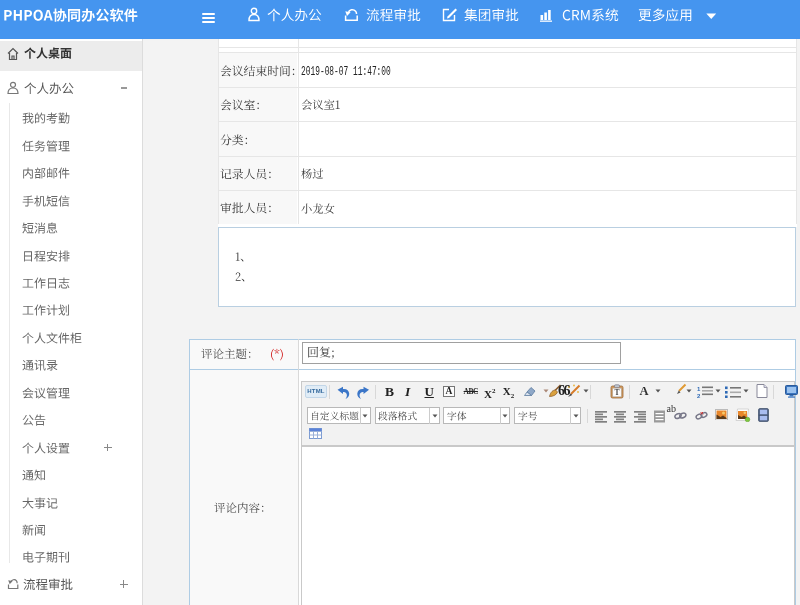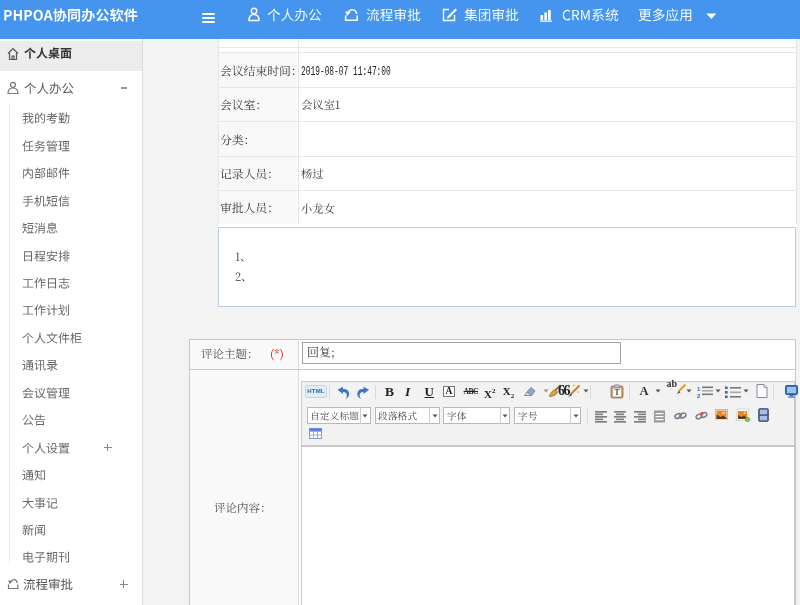--- a/index.html
+++ b/index.html
@@ -118,21 +118,21 @@
 <svg class="abs" style="left:610px;top:383.5px" width="14" height="15" viewBox="0 0 14 15">
     <rect x="1" y="2" width="12" height="12" rx="1.5" fill="#d29a5d" stroke="#9a6a3a" stroke-width="0.8"></rect>
     <rect x="4.5" y="0.8" width="5" height="2.8" rx="1" fill="#c0c8d0" stroke="#778" stroke-width="0.7"></rect>
     <rect x="2.8" y="4.2" width="8.4" height="8.6" fill="#fdfdfd" stroke="#aaa" stroke-width="0.5"></rect>
     <text x="7" y="11.2" font-size="7.5" font-weight="bold" fill="#444" text-anchor="middle" font-family="Liberation Serif">T</text>
   </svg>
 <div class="abs" style="left:639.5px;top:383.5px;font-family:'Liberation Serif',serif;font-size:12.5px;font-weight:bold;color:#333;line-height:15px">A</div>
 <svg class="abs" style="left:654.5px;top:389px" width="6" height="5" viewBox="0 0 6 5">
     <path d="M0.5 0.5 L5.5 0.5 L3 3.5 Z" fill="#555"></path>
   </svg>
-<div class="abs" style="left:666.5px;top:378px;font-family:'Liberation Serif',serif;font-size:10px;font-weight:bold;color:#333;line-height:11px">ab</div>
+<div class="abs" style="left:666.5px;top:403px;font-family:'Liberation Serif',serif;font-size:10px;font-weight:normal;color:#333;line-height:11px">ab</div>
 <svg class="abs" style="left:675px;top:383px" width="12" height="13" viewBox="0 0 12 13">
     <path d="M10.5 1.5 L4 8" stroke="#e09a33" stroke-width="2"></path>
     <path d="M3.8 7.6 L2 11 L5.5 9.5 Z" fill="#555"></path>
   </svg>
 <svg class="abs" style="left:685.5px;top:389px" width="6" height="5" viewBox="0 0 6 5">
     <path d="M0.5 0.5 L5.5 0.5 L3 3.5 Z" fill="#555"></path>
   </svg>
 <svg class="abs" style="left:696.5px;top:384.5px" width="17" height="13" viewBox="0 0 17 13">
     <text x="0" y="5.5" font-size="6" fill="#2d69b5" font-weight="bold" font-family="Liberation Sans">1</text>
     <text x="0" y="12.5" font-size="6" fill="#2d69b5" font-weight="bold" font-family="Liberation Sans">2</text>

